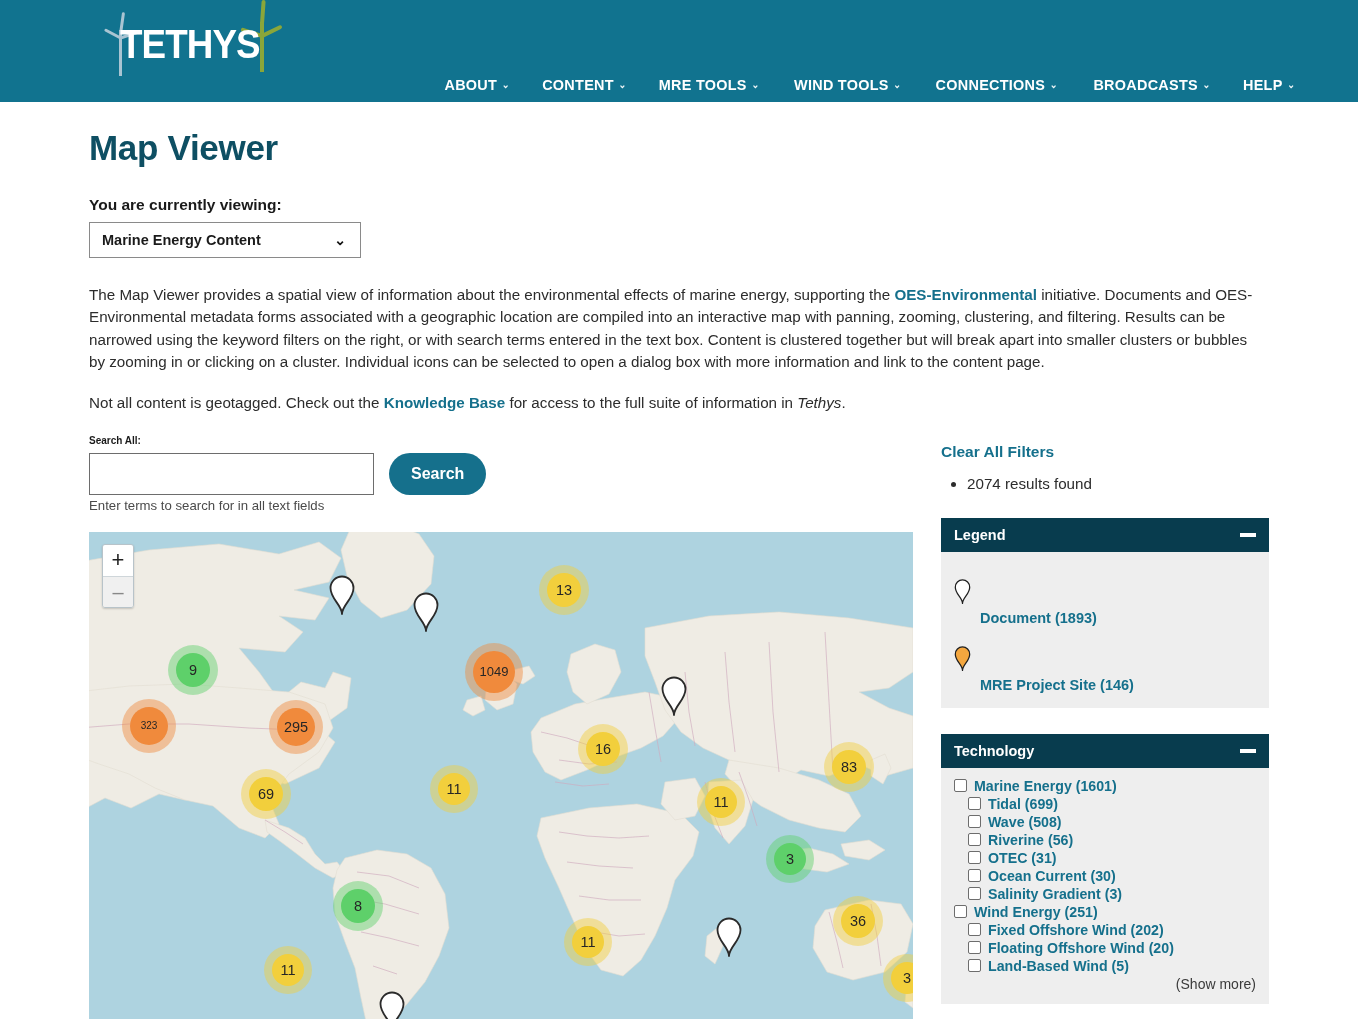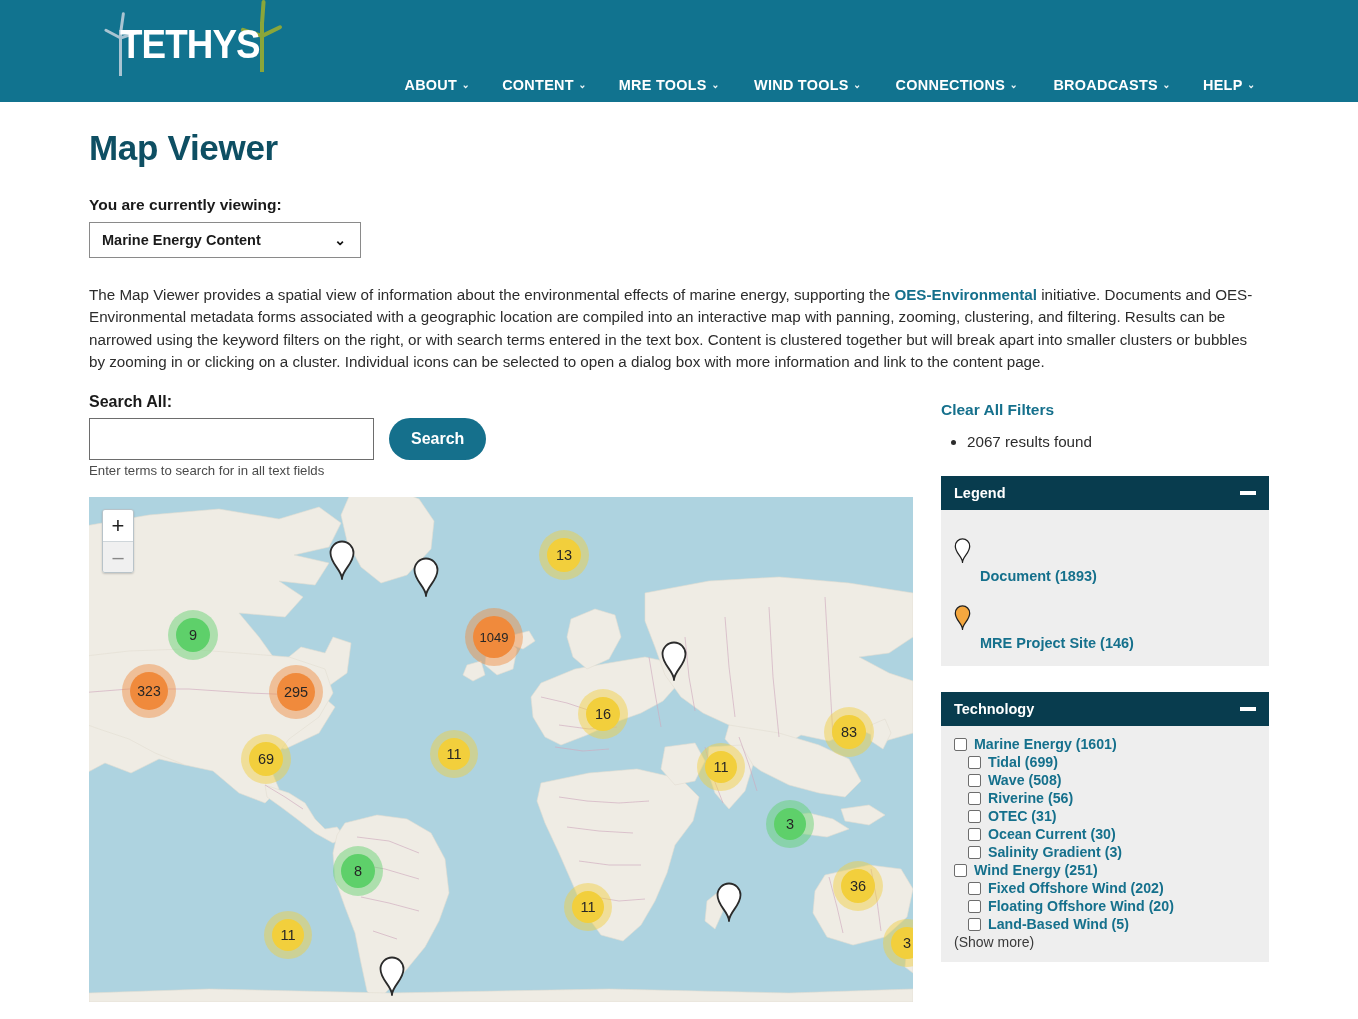--- a/index.html
+++ b/index.html
@@ -54,21 +54,21 @@
     width:42px; height:42px; border-radius:50%;
     background:#dcdcdc;
     display:flex; align-items:center; justify-content:center;
     cursor:pointer;
   }
   .search-circle svg{ display:block; }
 
   .main-nav{
     position:absolute; right:0px; bottom:4px;
     display:flex; align-items:center; justify-content:flex-end;
-    padding-right:88px;
+    padding-right:48px;
     margin-top:12px;
   }
   .nav-item{
     color:#ffffff;
     font-weight:bold;
     font-size:15.5px;
     padding:4px 13px;
     letter-spacing:0.3px;
     white-space:nowrap;
     cursor:pointer;
@@ -125,21 +125,21 @@
   p.body-text.second{ margin-top:19px; }
   a.inline-link{ color:#15708c; font-weight:bold; text-decoration:none; }
   .ital{ font-style:italic; }
 
   
   .cols{ display:flex; margin-top:20px; align-items:flex-start; }
   .col-left{ width:824px; }
   .col-right{ width:328px; margin-left:28px; }
 
   .search-all-label{
-    font-size:16px; font-weight:bold; color:#1a1a1a;
+    font-size:10px; font-weight:bold; color:#1a1a1a;
     margin-bottom:7px;
   }
   .search-row{ display:flex; align-items:flex-start; gap:15px; }
   .search-input{
     width:285px; height:42px;
     border:1px solid #6d6d6d;
     background:#fff;
     font-size:15px;
     padding:0 8px;
     font-family:"Liberation Sans", sans-serif;
@@ -236,21 +236,21 @@
 
   .tech-row{ display:flex; align-items:center; gap:7px; margin-bottom:2px; }
   .tech-row.child{ margin-left:14px; }
   .tech-row .cb{
     width:13px; height:13px;
     border:1px solid #6d6d6d; border-radius:2px;
     background:#fff; flex:0 0 auto; cursor:pointer;
   }
   .tech-row .lbl{ color:#15708c; font-weight:bold; font-size:14.2px; }
   .show-more{
-    text-align:left; color:#3a3a3a; font-size:14px;
+    text-align:right; color:#3a3a3a; font-size:14px;
     margin-top:0; cursor:pointer;
   }
 </style>
 </head>
 <body>
 
 <div class="site-header">
 
   <div class="logo">
     <div class="turbine turb-left">
@@ -308,20 +308,21 @@
 
     <div class="viewing-label">You are currently viewing:</div>
 
     <div class="select-wrap">
       <span class="sel-text">Marine Energy Content</span>
       <span class="sel-caret">⌄</span>
     </div>
 
     <p class="body-text"><span>The Map Viewer provides a spatial view of information about the environmental effects of marine energy, supporting the </span><a class="inline-link" href="#">OES-Environmental</a><span> initiative. Documents and OES-Environmental metadata forms associated with a geographic location are compiled into an interactive map with panning, zooming, clustering, and filtering. Results can be narrowed using the keyword filters on the right, or with search terms entered in the text box. Content is clustered together but will break apart into smaller clusters or bubbles by zooming in or clicking on a cluster. Individual icons can be selected to open a dialog box with more information and link to the content page.</span></p>
 
+    <p class="body-text second"><span>Not all content is geotagged. Check out the </span><a class="inline-link" href="#">Knowledge Base</a><span> for access to the full suite of information in </span><span class="ital">Tethys</span><span>.</span></p>
 
     <div class="cols">
 
       <div class="col-left">
 
         <div class="search-all-label">Search All:</div>
         <div class="search-row">
           <input class="search-input" type="text" placeholder="" style="">
           <button class="search-btn">Search</button>
         </div>
@@ -411,21 +412,21 @@
                 <span class="num">13</span>
               </div>
               <div class="cluster" style="width: 50px; height: 50px; left: 79px; top: 113px; background: rgba(94, 208, 106, 0.45); font-size: 14.5px;">
                 <div class="core" style="width: 34px; height: 34px; background: rgb(94, 208, 106);"></div>
                 <span class="num">9</span>
               </div>
               <div class="cluster" style="width: 58px; height: 58px; left: 376px; top: 111px; background: rgba(240, 138, 60, 0.45); font-size: 13px;">
                 <div class="core" style="width: 42px; height: 42px; background: rgb(240, 138, 60);"></div>
                 <span class="num">1049</span>
               </div>
-              <div class="cluster" style="width: 54px; height: 54px; left: 33px; top: 167px; background: rgba(240, 138, 60, 0.45); font-size: 14px;">
+              <div class="cluster" style="width: 54px; height: 54px; left: 33px; top: 167px; background: rgba(240, 138, 60, 0.45); font-size: 10px;">
                 <div class="core" style="width: 38px; height: 38px; background: rgb(240, 138, 60);"></div>
                 <span class="num">323</span>
               </div>
               <div class="cluster" style="width: 54px; height: 54px; left: 180px; top: 168px; background: rgba(240, 138, 60, 0.45); font-size: 14.5px;">
                 <div class="core" style="width: 38px; height: 38px; background: rgb(240, 138, 60);"></div>
                 <span class="num">295</span>
               </div>
               <div class="cluster" style="width: 50px; height: 50px; left: 489px; top: 192px; background: rgba(242, 207, 60, 0.45); font-size: 14.5px;">
                 <div class="core" style="width: 34px; height: 34px; background: rgb(242, 207, 60);"></div>
                 <span class="num">16</span>
@@ -492,21 +493,21 @@
 
         </div>
       </div>
 
       <div class="col-right">
 
         <a class="clear-filters" href="#">Clear All Filters</a>
 
 
         <ul class="results">
-          <li>2067 results found</li>
+          <li>2074 results found</li>
         </ul>
 
         
         <div class="panel">
           <div class="panel-head">
             <span class="ttl">Legend</span>
             <span class="collapse-btn"></span>
           </div>
           <div class="panel-body" id="legend-body">
               <div class="legend-row">

